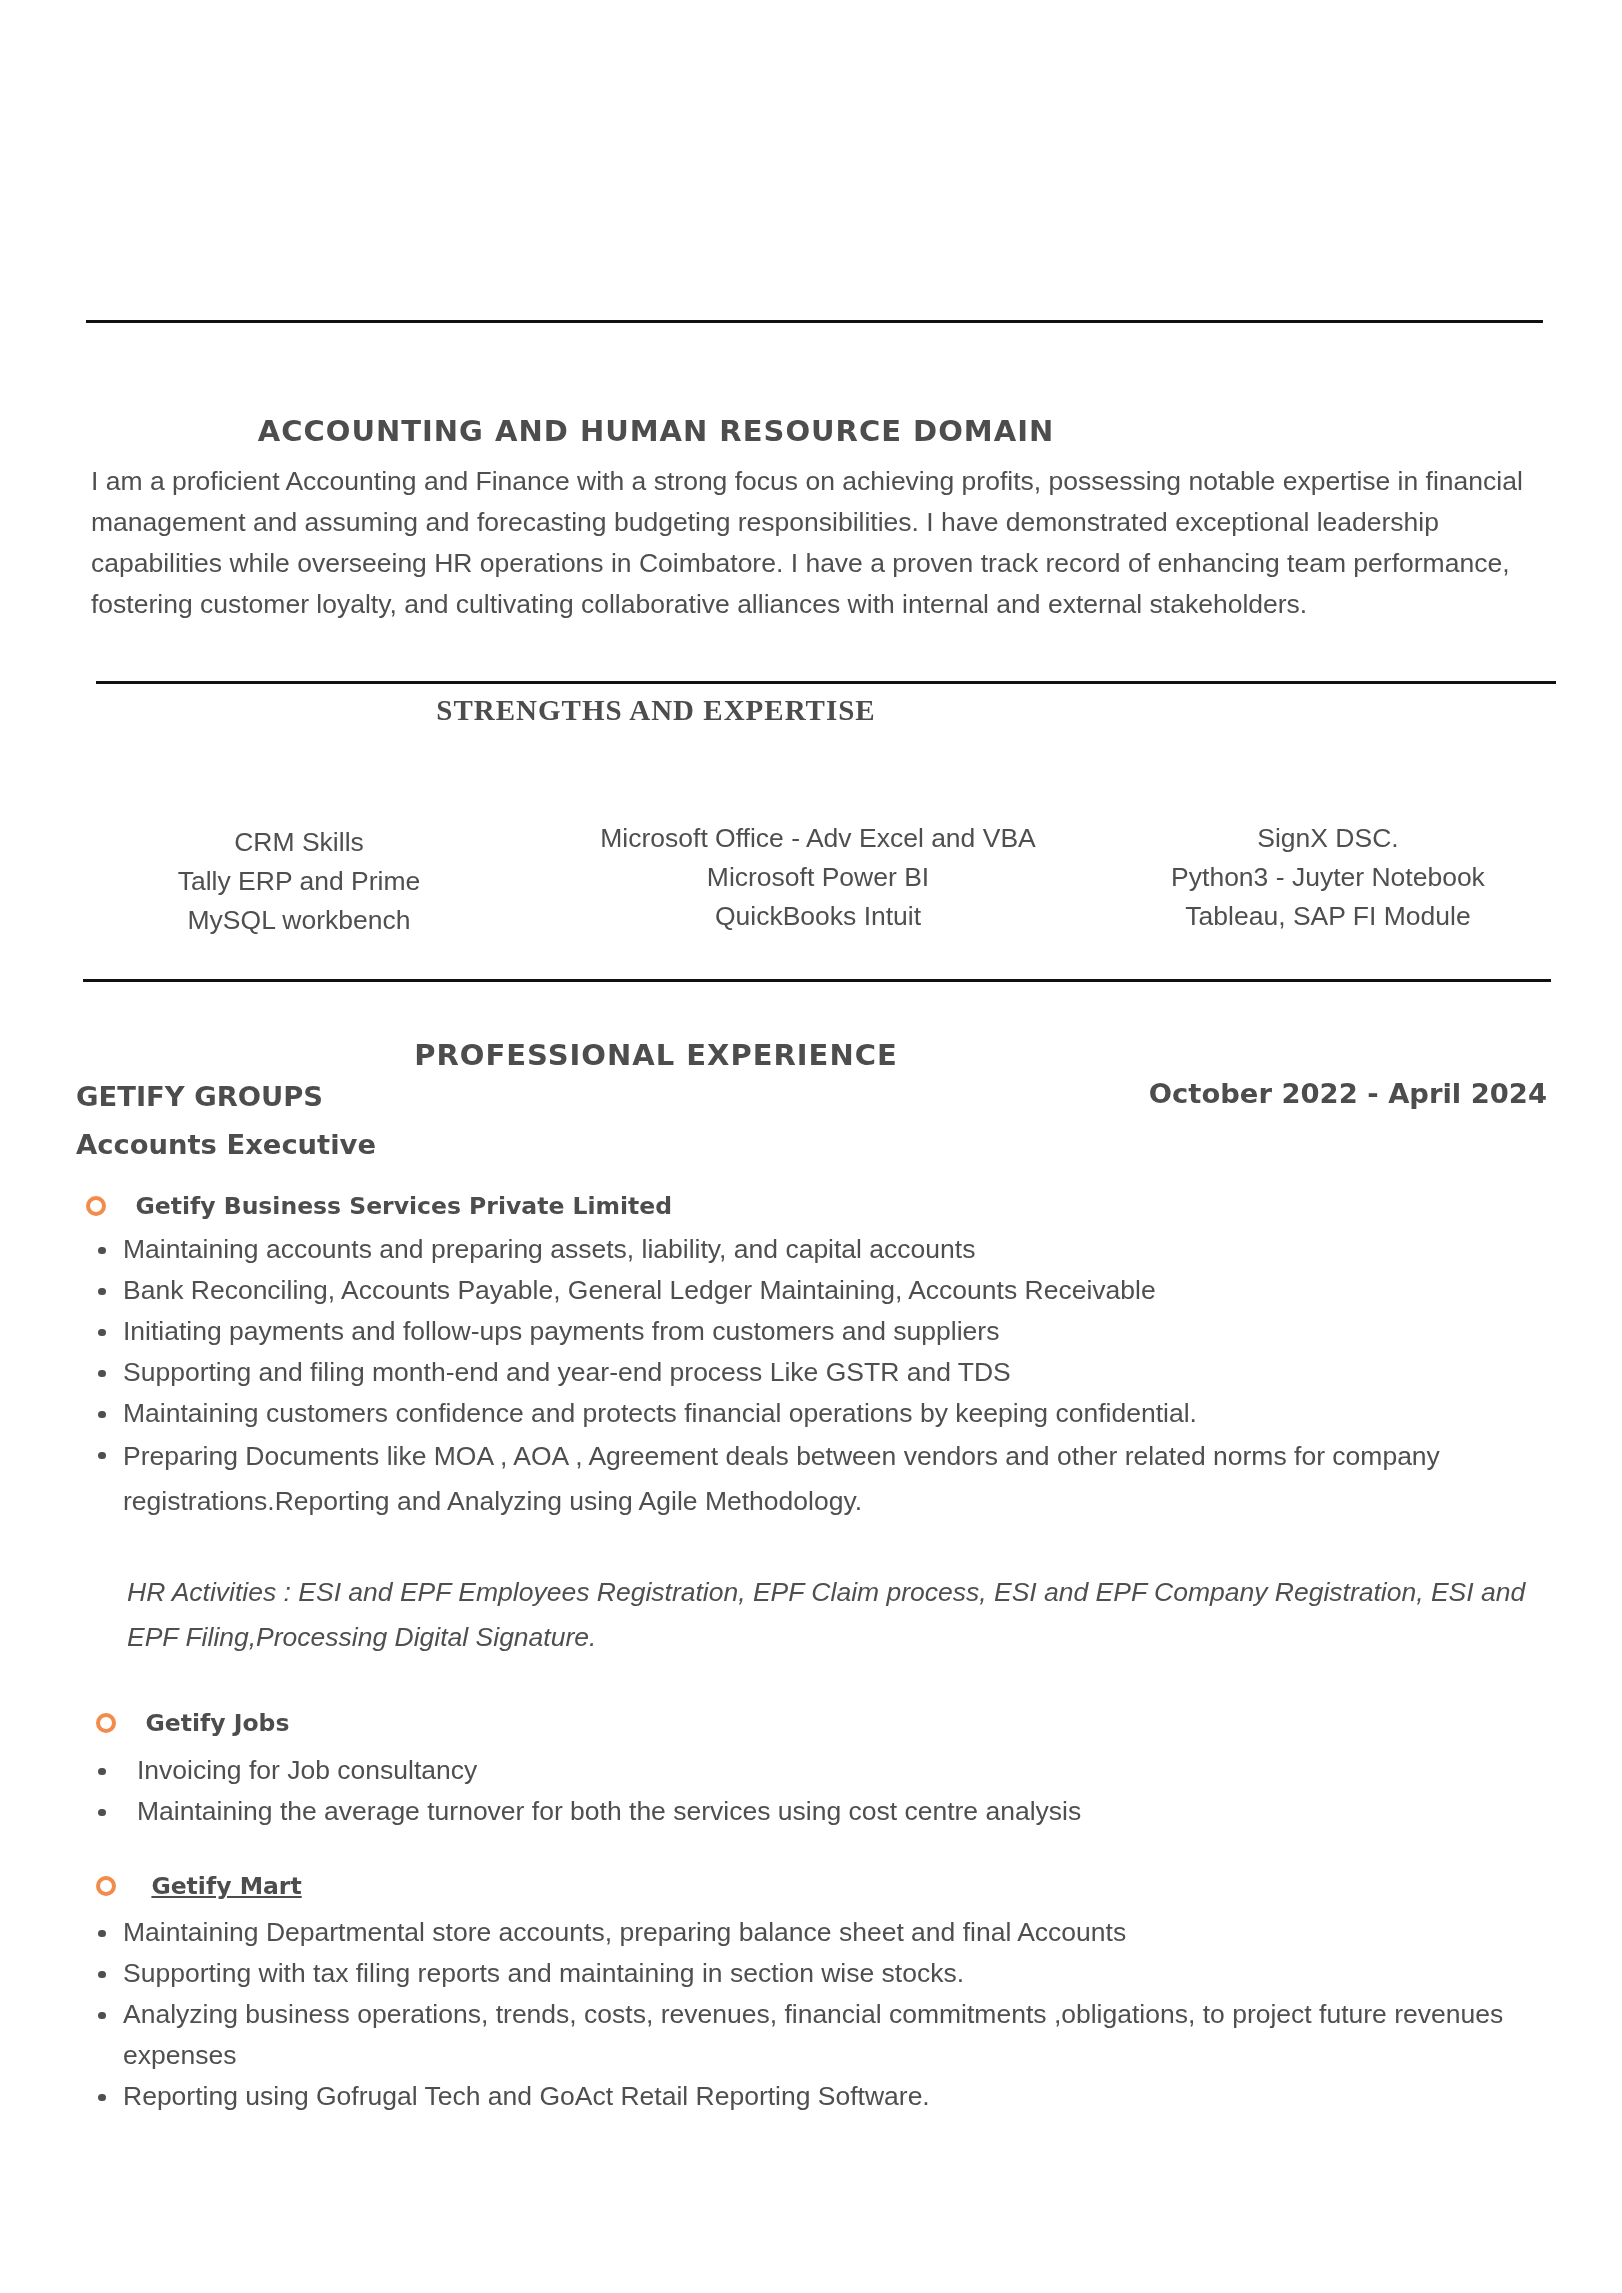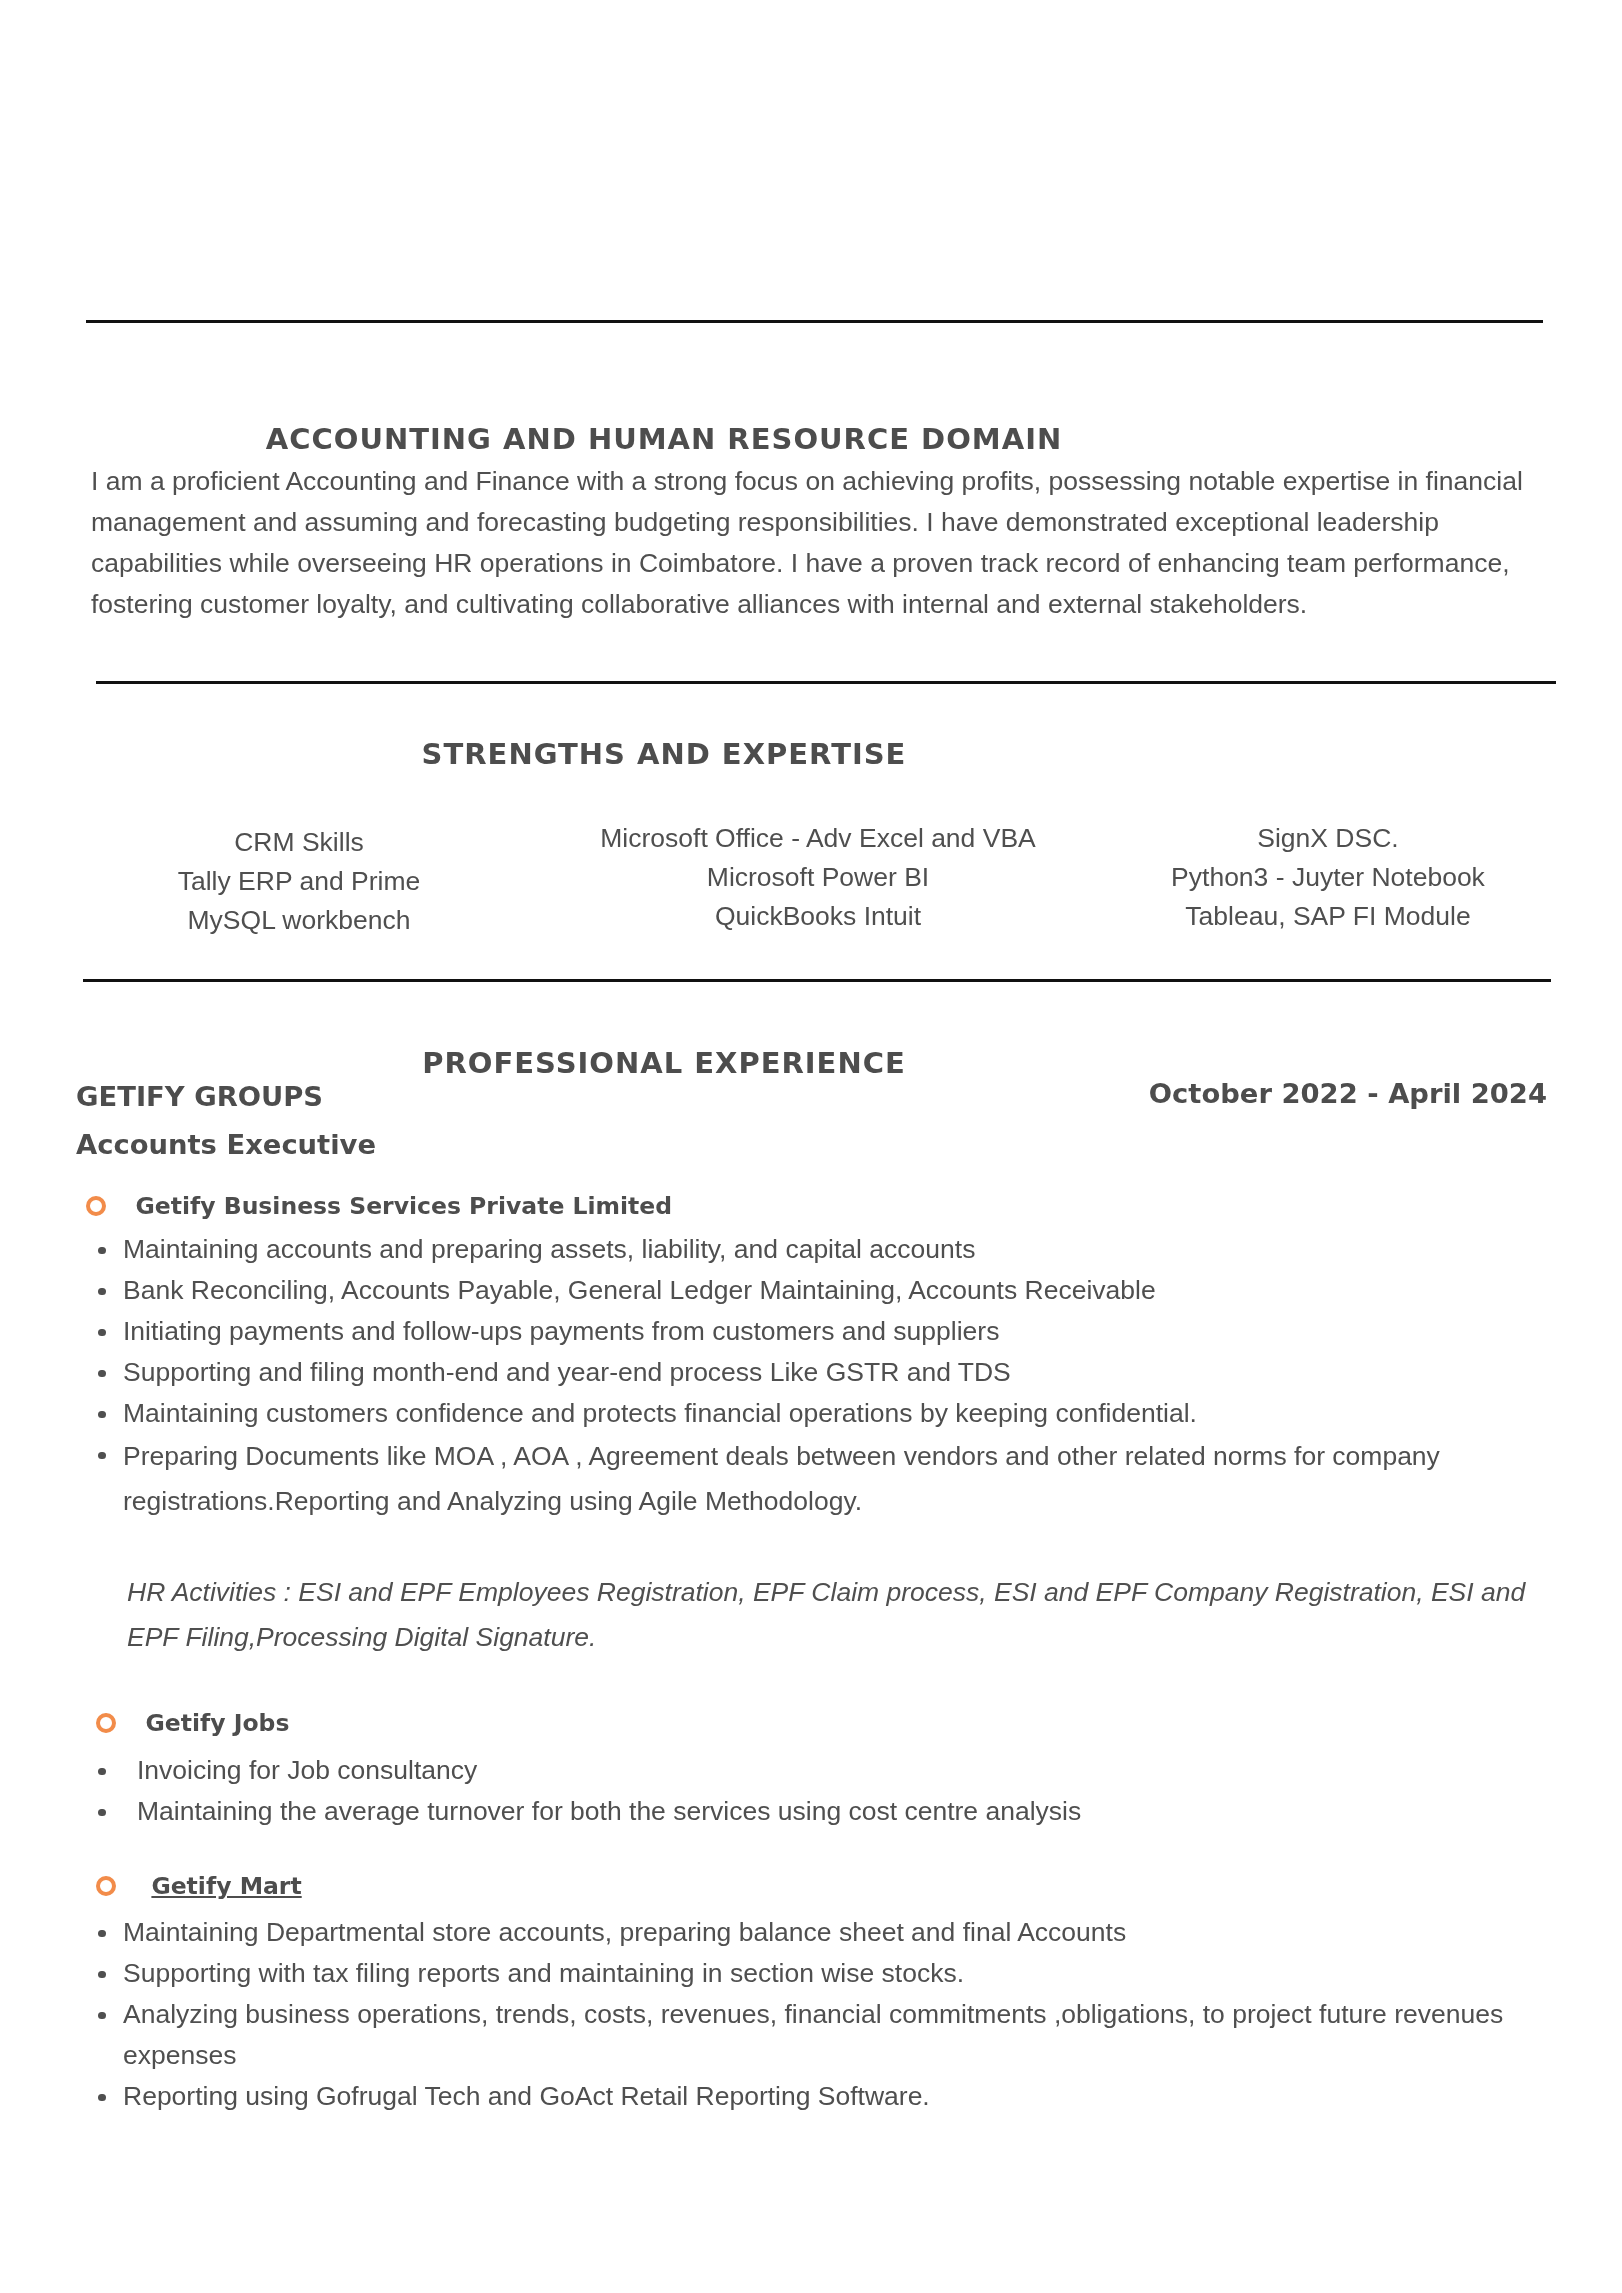--- a/index.html
+++ b/index.html
@@ -23,21 +23,21 @@
     .section-title {
       position: absolute;
       left: 0;
       width: 1312px;
       text-align: center;
       font-family: "DejaVu Sans", "Liberation Sans", sans-serif;
       font-weight: bold;
       font-size: 29px;
       letter-spacing: 1px;
       color: #4d4d4d;
-      margin: 8px;
+      margin: 0;
     }
     .summary {
       position: absolute;
       left: 91px;
       width: 1460px;
       top: 461px;
       font-size: 26.5px;
       line-height: 41px;
       color: #4f4f4f;
       margin: 0;
@@ -137,21 +137,21 @@
 </head>
 <body>
 
 <div class="rule" style="left:86px; width:1457px; top:320px;"></div>
 
 <h2 class="section-title" style="top:414px;">ACCOUNTING AND HUMAN RESOURCE DOMAIN</h2>
 <p class="summary">I am a proficient Accounting and Finance with a strong focus on achieving profits, possessing notable expertise in financial management and assuming and forecasting budgeting responsibilities. I have demonstrated exceptional leadership capabilities while overseeing HR operations in Coimbatore. I have a proven track record of enhancing team performance, fostering customer loyalty, and cultivating collaborative alliances with internal and external stakeholders.</p>
 
 <div class="rule" style="left:96px; width:1460px; top:681px;"></div>
 
-<h2 class="section-title" style="top:729px;">STRENGTHS AND EXPERTISE</h2>
+<h2 class="section-title" style="top:694px;font-family:Liberation Serif, serif;">STRENGTHS AND EXPERTISE</h2>
 
 <div class="skills-col" style="left:103px; width:392px; top:823px;">
   <div>CRM Skills</div>
   <div>Tally ERP and Prime</div>
   <div>MySQL workbench</div>
 </div>
 <div class="skills-col" style="left:573px; width:490px; top:819px;">
   <div>Microsoft Office - Adv Excel and VBA</div>
   <div>Microsoft Power BI</div>
   <div>QuickBooks Intuit</div>

